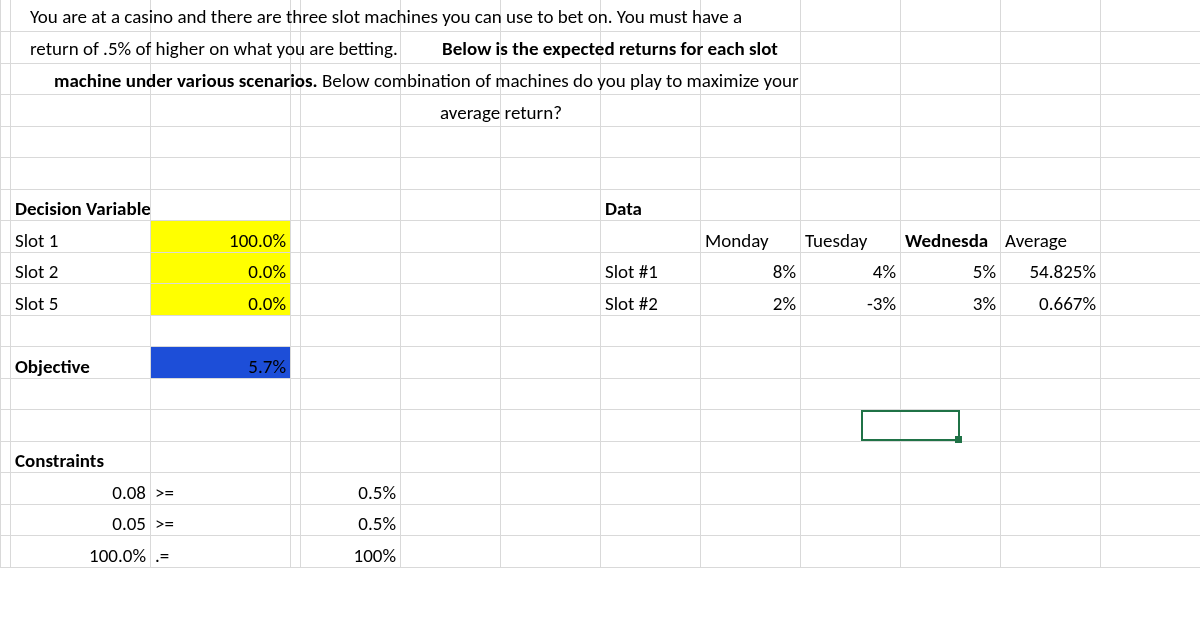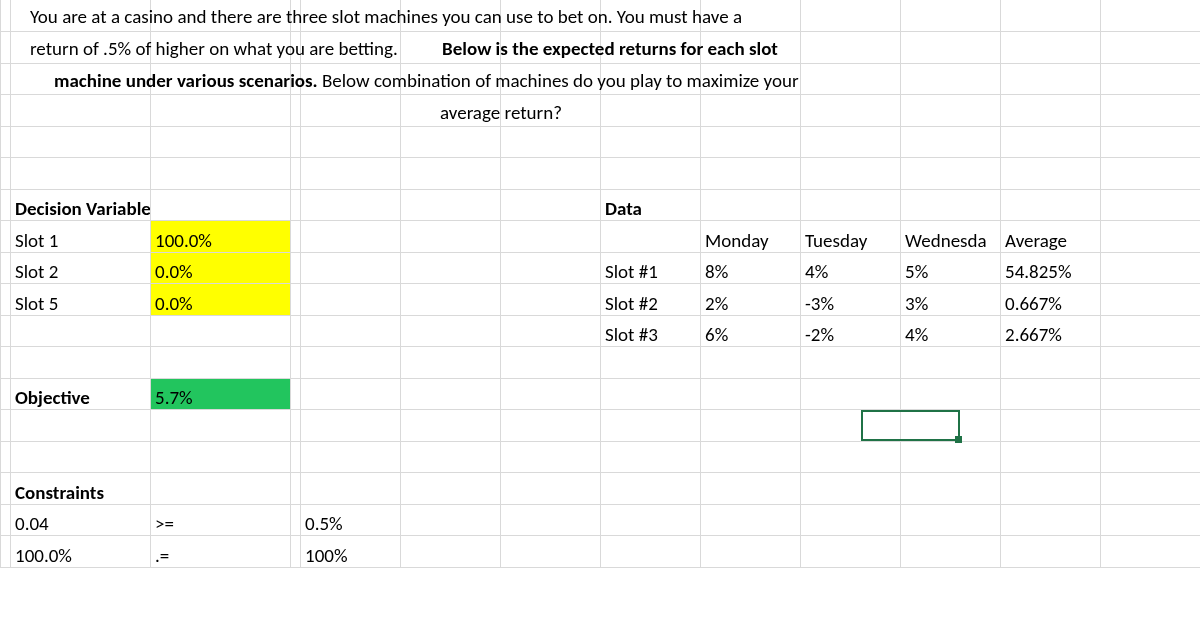--- a/index.html
+++ b/index.html
@@ -44,23 +44,23 @@
   .cL{width:100px;}
   .cM{width:100px;}
 
   .overlay {
     position: absolute;
     white-space: nowrap;
     pointer-events: none;
     text-align: right;
   }
   .bold { font-weight: 700; margin-left: 40px; }
-  .r { }
+  .r { text-align: right; }
   .yellow { background: #ffff00; }
-  .blue { background: #22c55e; }
+  .blue { background: #1d4ed8; }
   
   tr:first-child td { border-top: none; }
   
   td:first-child { border-left: none; }
 
   
   .active-cell {
     position: absolute;
     border: 2px solid #1f7246;
     pointer-events: none;
@@ -208,21 +208,21 @@
   <td></td>
   <td>Slot 1</td>
   <td class="yellow r">100.0%</td>
   <td></td>
           <td></td>
           <td></td>
           <td></td>
           <td></td>
   <td>Monday</td>
   <td>Tuesday</td>
-  <td style="overflow:visible;">Wednesda</td>
+  <td style="overflow:visible;font-weight:bold;">Wednesda</td>
   <td>Average</td>
   <td></td>
 </tr>
 
 <tr>
   <td></td>
   <td>Slot 2</td>
   <td class="yellow r">0.0%</td>
   <td></td>
           <td></td>
@@ -245,35 +245,20 @@
           <td></td>
           <td></td>
   <td>Slot #2</td>
   <td class="r">2%</td>
   <td class="r">-3%</td>
   <td class="r">3%</td>
   <td class="r">0.667%</td>
   <td></td>
 </tr>
 
-<tr>
-  <td></td>
-          <td></td>
-          <td></td>
-          <td></td>
-          <td></td>
-          <td></td>
-          <td></td>
-  <td>Slot #3</td>
-  <td class="r">6%</td>
-  <td class="r">-2%</td>
-  <td class="r">4%</td>
-  <td class="r">2.667%</td>
-  <td></td>
-</tr>
 
 <tr>
           <td></td>
           <td></td>
           <td></td>
           <td></td>
           <td></td>
           <td></td>
           <td></td>
           <td></td>
@@ -343,21 +328,36 @@
           <td></td>
           <td></td>
           <td></td>
           <td></td>
           <td></td>
           <td></td>
 </tr>
 
 <tr>
   <td></td>
-  <td class="r">0.04</td>
+  <td class="r">0.08</td>
+  <td>&gt;=</td>
+  <td></td>
+  <td class="r">0.5%</td>
+  <td></td>
+          <td></td>
+          <td></td>
+          <td></td>
+          <td></td>
+          <td></td>
+          <td></td>
+          <td></td>
+</tr>
+<tr>
+  <td></td>
+  <td class="r">0.05</td>
   <td>&gt;=</td>
   <td></td>
   <td class="r">0.5%</td>
   <td></td>
           <td></td>
           <td></td>
           <td></td>
           <td></td>
           <td></td>
           <td></td>

